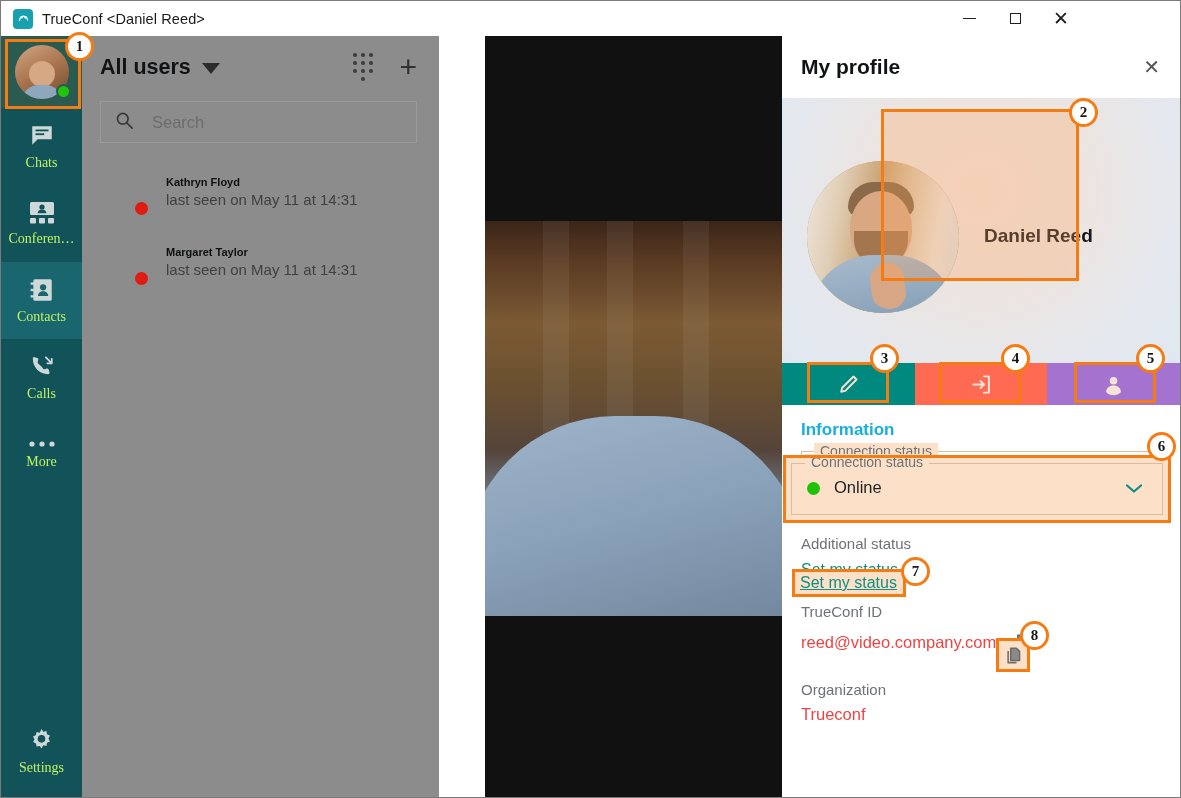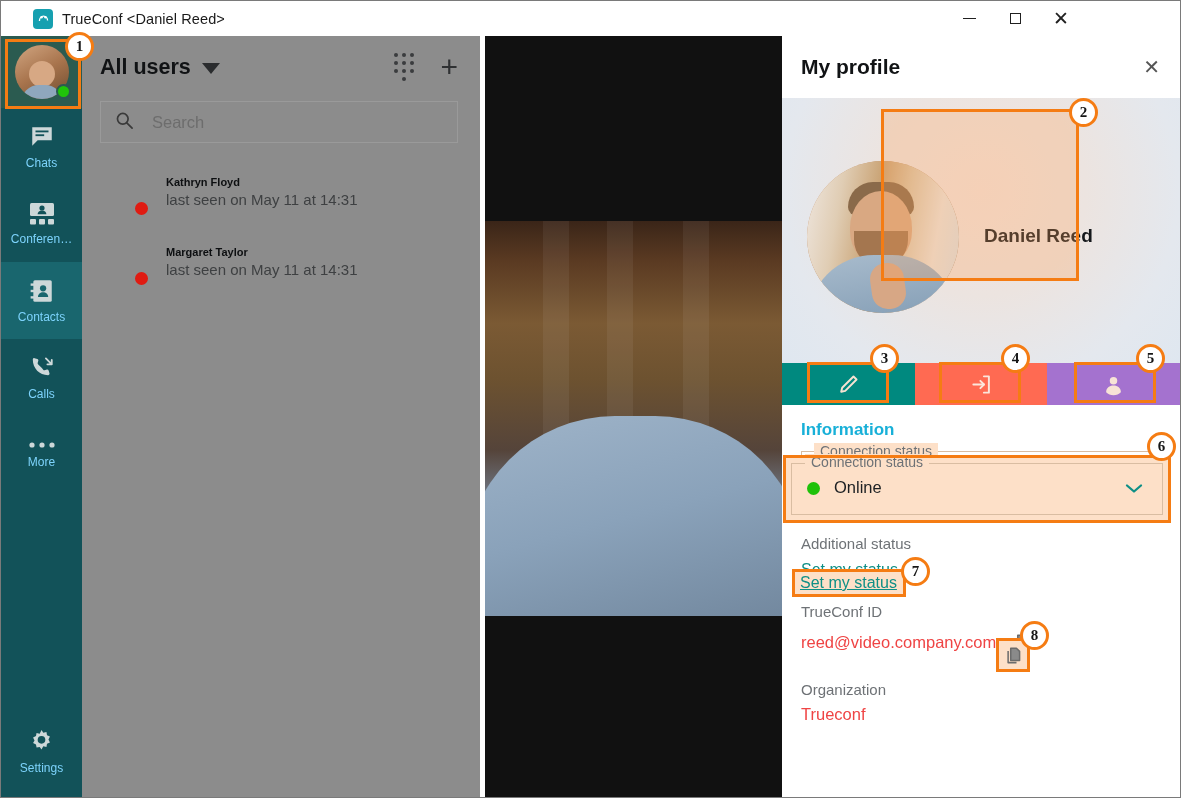--- a/index.html
+++ b/index.html
@@ -14,21 +14,21 @@
     width: 1181px; height: 798px;
     border: 1px solid #7a7a7a;
     background: #ffffff;
     overflow: hidden;
   }
 
   
   .titlebar {
     position: absolute; left: 0; top: 0; width: 1083px; height: 35px;
     background: #ffffff;
-    display: flex; align-items: center; padding-left: 20px;
+    display: flex; align-items: center;
   }
   .tb-logo {
     width: 20px; height: 20px; margin-left: 12px; margin-right: 9px;
     background: #16a0b0; border-radius: 4px;
     display: flex; align-items: center; justify-content: center;
     color: #ffffff; font-size: 12px; line-height: 1;
   }
   .tb-title { font-size: 14.5px; color: #1a1a1a; letter-spacing: .1px; }
   .tb-controls { margin-left: auto; display: flex; height: 35px; }
   .tb-btn {
@@ -67,28 +67,28 @@
     position: absolute; right: 11px; bottom: 9px;
     width: 15px; height: 15px; border-radius: 50%;
     background: #20c40a; border: 2px solid #2b5b50;
   }
   .rail-item {
     width: 81px; height: 77px; display: flex; flex-direction: column;
     align-items: center; justify-content: center; gap: 6px;
     color: #b9c7c8; cursor: pointer;
   }
   .rail-item.active { background: #19666e; }
-  .rail-item .lbl { font-size: 12px; color: #7dd3fc; }
+  .rail-item .lbl { font-size: 14px; color: #bef264; font-family: Liberation Serif, serif; }
   .rail-item svg { display: block; }
   .rail-spacer { flex: 1; }
   .rail-item.settings { margin-bottom: 8px; }
 
   
   .list-panel {
-    position: absolute; left: 81px; top: 35px; width: 398px; height: 762px;
+    position: absolute; left: 81px; top: 35px; width: 357px; height: 762px;
     background: #8c8c8c;
   }
   .list-head {
     display: flex; align-items: center; height: 62px; padding: 0 22px 0 18px;
   }
   .list-title { font-size: 21.5px; font-weight: bold; color: #111315; }
   .caret-down {
     width: 0; height: 0; margin-left: 11px; margin-top: 3px;
     border-left: 9px solid transparent; border-right: 9px solid transparent;
     border-top: 11px solid #2a2c2e;

